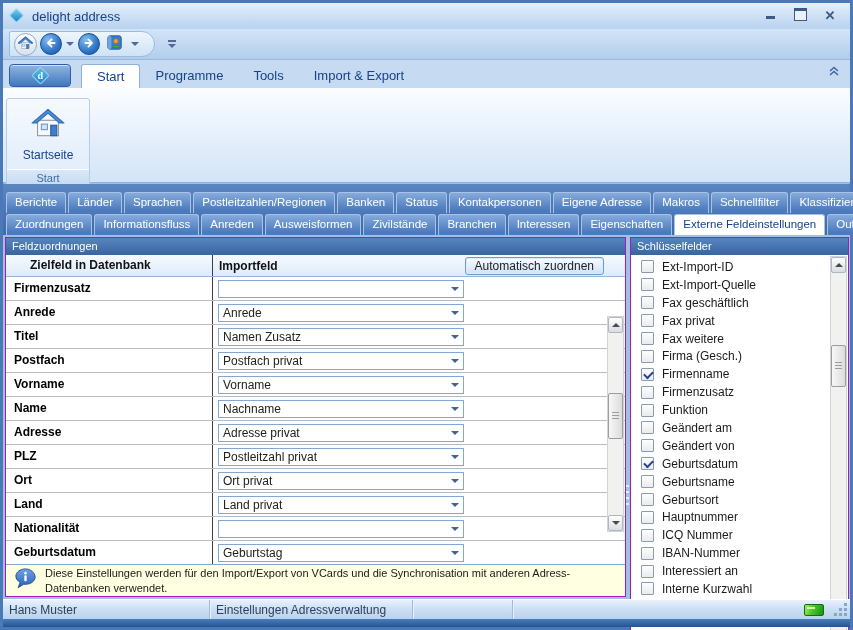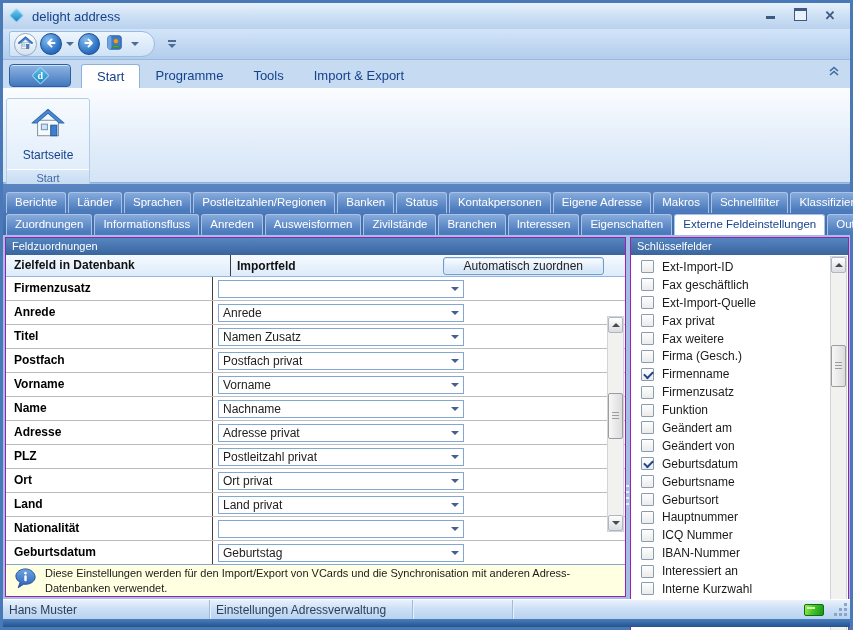--- a/index.html
+++ b/index.html
@@ -89,24 +89,24 @@
 
   
   .main { position:absolute; left:0; top:232px; width:847px; height:364px; background:#a3c0e4; }
   .panel { position:absolute; background:#fff; border:1px solid #a21caf; }
   .panel-hdr { height:17px; background:linear-gradient(#5585c0,#3a659f);
     color:#fff; font-size:11px; padding-left:6px; line-height:16px; }
 
   .left-panel { left:2px; top:2px; width:621px; height:360px; display:flex; flex-direction:column; }
   .colhead { height:22px; background:linear-gradient(#f6faff,#dcebfa);
     border-bottom:1px solid #95b7dd; display:flex; align-items:center; position:relative; }
-  .colhead .c1 { width:225px; padding-left:8px; font-weight:bold; color:#111;
+  .colhead .c1 { width:207px; padding-left:24px; font-weight:bold; color:#111;
     border-right:1px solid #3f3f3f; height:100%; line-height:21px; }
   .colhead .c2 { padding-left:6px; font-weight:bold; color:#111; }
-  .auto-btn { position:absolute; right:21px; top:2px; height:18px; padding:0 20px;
+  .auto-btn { position:absolute; right:21px; top:2px; height:18px; padding:0 9px;
     background:linear-gradient(#fdfeff,#e3eefb 50%,#cfe2f6);
     border:1px solid #6f9ccb; border-radius:3px; font-size:12px; color:#222;
     box-shadow:inset 0 0 0 1px #dcebf9; font-family:"Liberation Sans",sans-serif; }
 
   .table-wrap { position:relative; flex:1; overflow:hidden; }
   .mrow { height:24px; display:flex; border-bottom:1px solid #bcbcbc; }
   .mlabel { width:207px; flex:none; padding-left:8px; font-weight:bold; color:#000;
     line-height:23px; border-right:1px solid #3f3f3f; }
   .mcombo-cell { flex:1; display:flex; align-items:center; }
   .combo { margin-left:5px; width:246px; height:18px; border:1px solid #82a7d2; background:#fff;
@@ -454,25 +454,25 @@
 
     <div class="panel right-panel">
       <div class="panel-hdr">Schlüsselfelder</div>
       <div class="key-list" id="key-list">
           <div class="kitem">
             <span class="kbox"></span>
             <span class="klabel">Ext-Import-ID</span>
           </div>
           <div class="kitem">
             <span class="kbox"></span>
+            <span class="klabel">Ext-Import-Quelle</span>
+          </div>
+          <div class="kitem">
+            <span class="kbox"></span>
             <span class="klabel">Fax geschäftlich</span>
-          </div>
-          <div class="kitem">
-            <span class="kbox"></span>
-            <span class="klabel">Ext-Import-Quelle</span>
           </div>
           <div class="kitem">
             <span class="kbox"></span>
             <span class="klabel">Fax privat</span>
           </div>
           <div class="kitem">
             <span class="kbox"></span>
             <span class="klabel">Fax weitere</span>
           </div>
           <div class="kitem">

